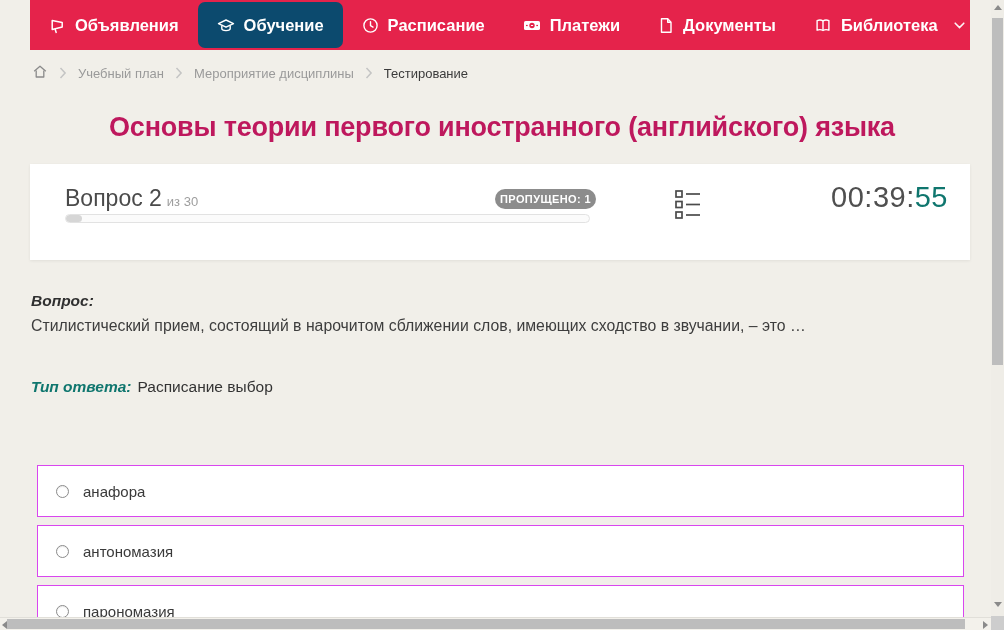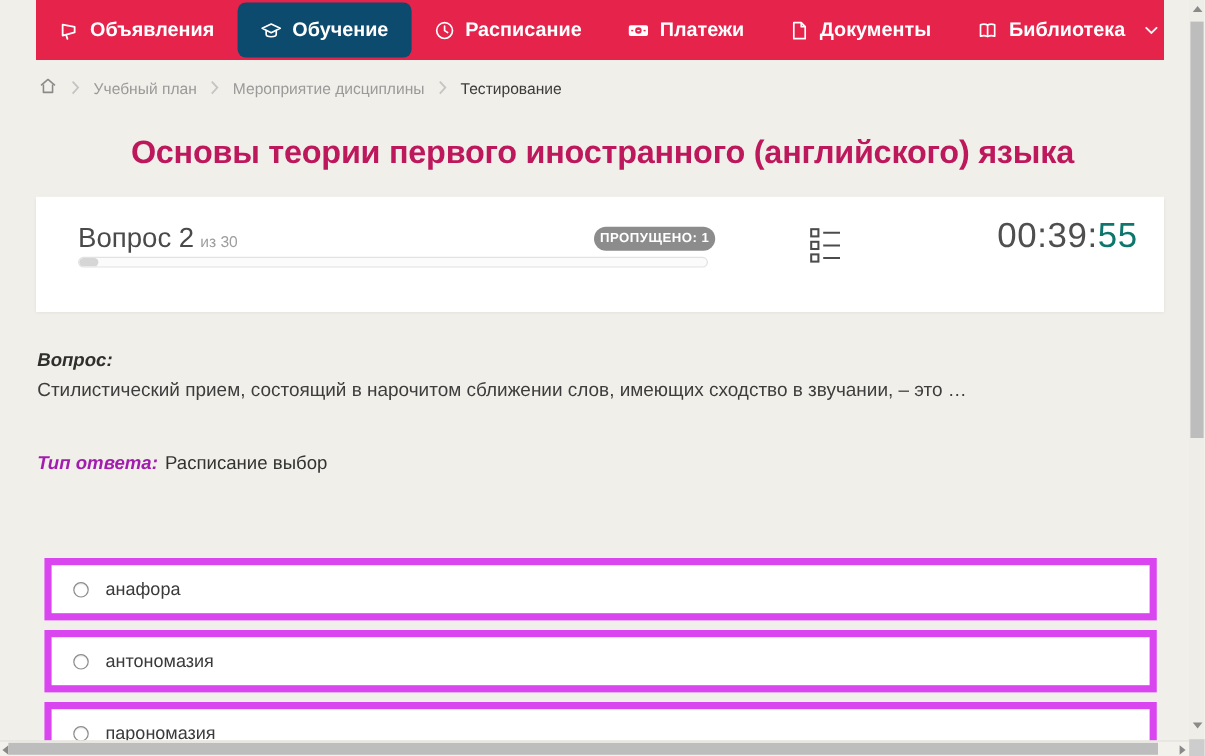--- a/index.html
+++ b/index.html
@@ -55,25 +55,25 @@
   .q-progress .fill { height:100%; background:#d6d6d6; border-radius:9px; }
   .q-list-icon { position:absolute; left:645px; top:25px; cursor:pointer; }
   .q-timer {
     position:absolute; right:22px; top:17px; font-size:29px; color:#4f4f4f; letter-spacing:.5px;
   }
   .q-timer .sec { color:#0f766e; }
   
   .q-label { position:absolute; left:31px; top:292px; font-size:15.5px; font-weight:bold; font-style:italic; color:#2f2f2f; }
   .q-text  { position:absolute; left:31px; top:317px; width:905px; font-size:15.8px; color:#3d3d3d; }
   .q-type  { position:absolute; left:31px; top:378px; font-size:15.5px; color:#333; }
-  .q-type .lbl { font-weight:bold; font-style:italic; margin-right:6px; color:#a21caf; }
+  .q-type .lbl { font-weight:bold; font-style:italic; margin-right:6px; color:#0f766e; }
   
   .option {
     position:absolute; left:37px; width:927px; height:52px;
-    background:#fff; border:6px solid #d946ef;
+    background:#fff; border:1px solid #d946ef;
     display:flex; align-items:center; padding-left:18px; gap:14px; cursor:pointer;
   }
   .radio {
     width:13px; height:13px; border:1px solid #8b8b8b; border-radius:50%;
     background:#fefefe; box-shadow:inset 0 1px 1px rgba(0,0,0,.08); flex:0 0 auto;
   }
   .opt-label { font-size:15px; color:#3a3a3a; }
   
   .vscroll { position:absolute; right:0; top:0; width:13px; height:630px; background:#efede7; z-index:10; }
   .vthumb  { position:absolute; left:1px; top:18px; width:11px; height:347px; background:#bdbdbd; }

